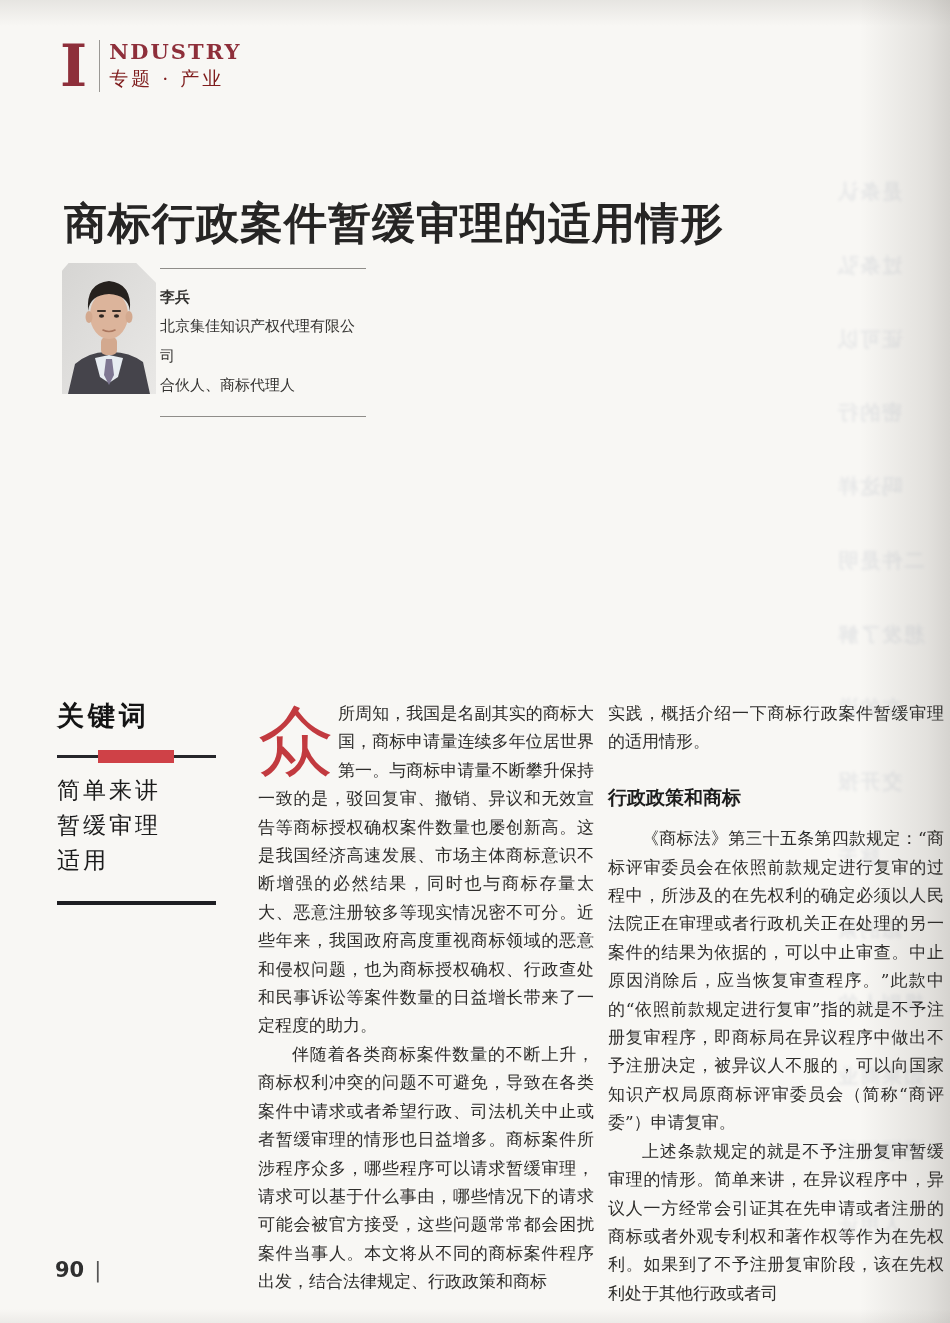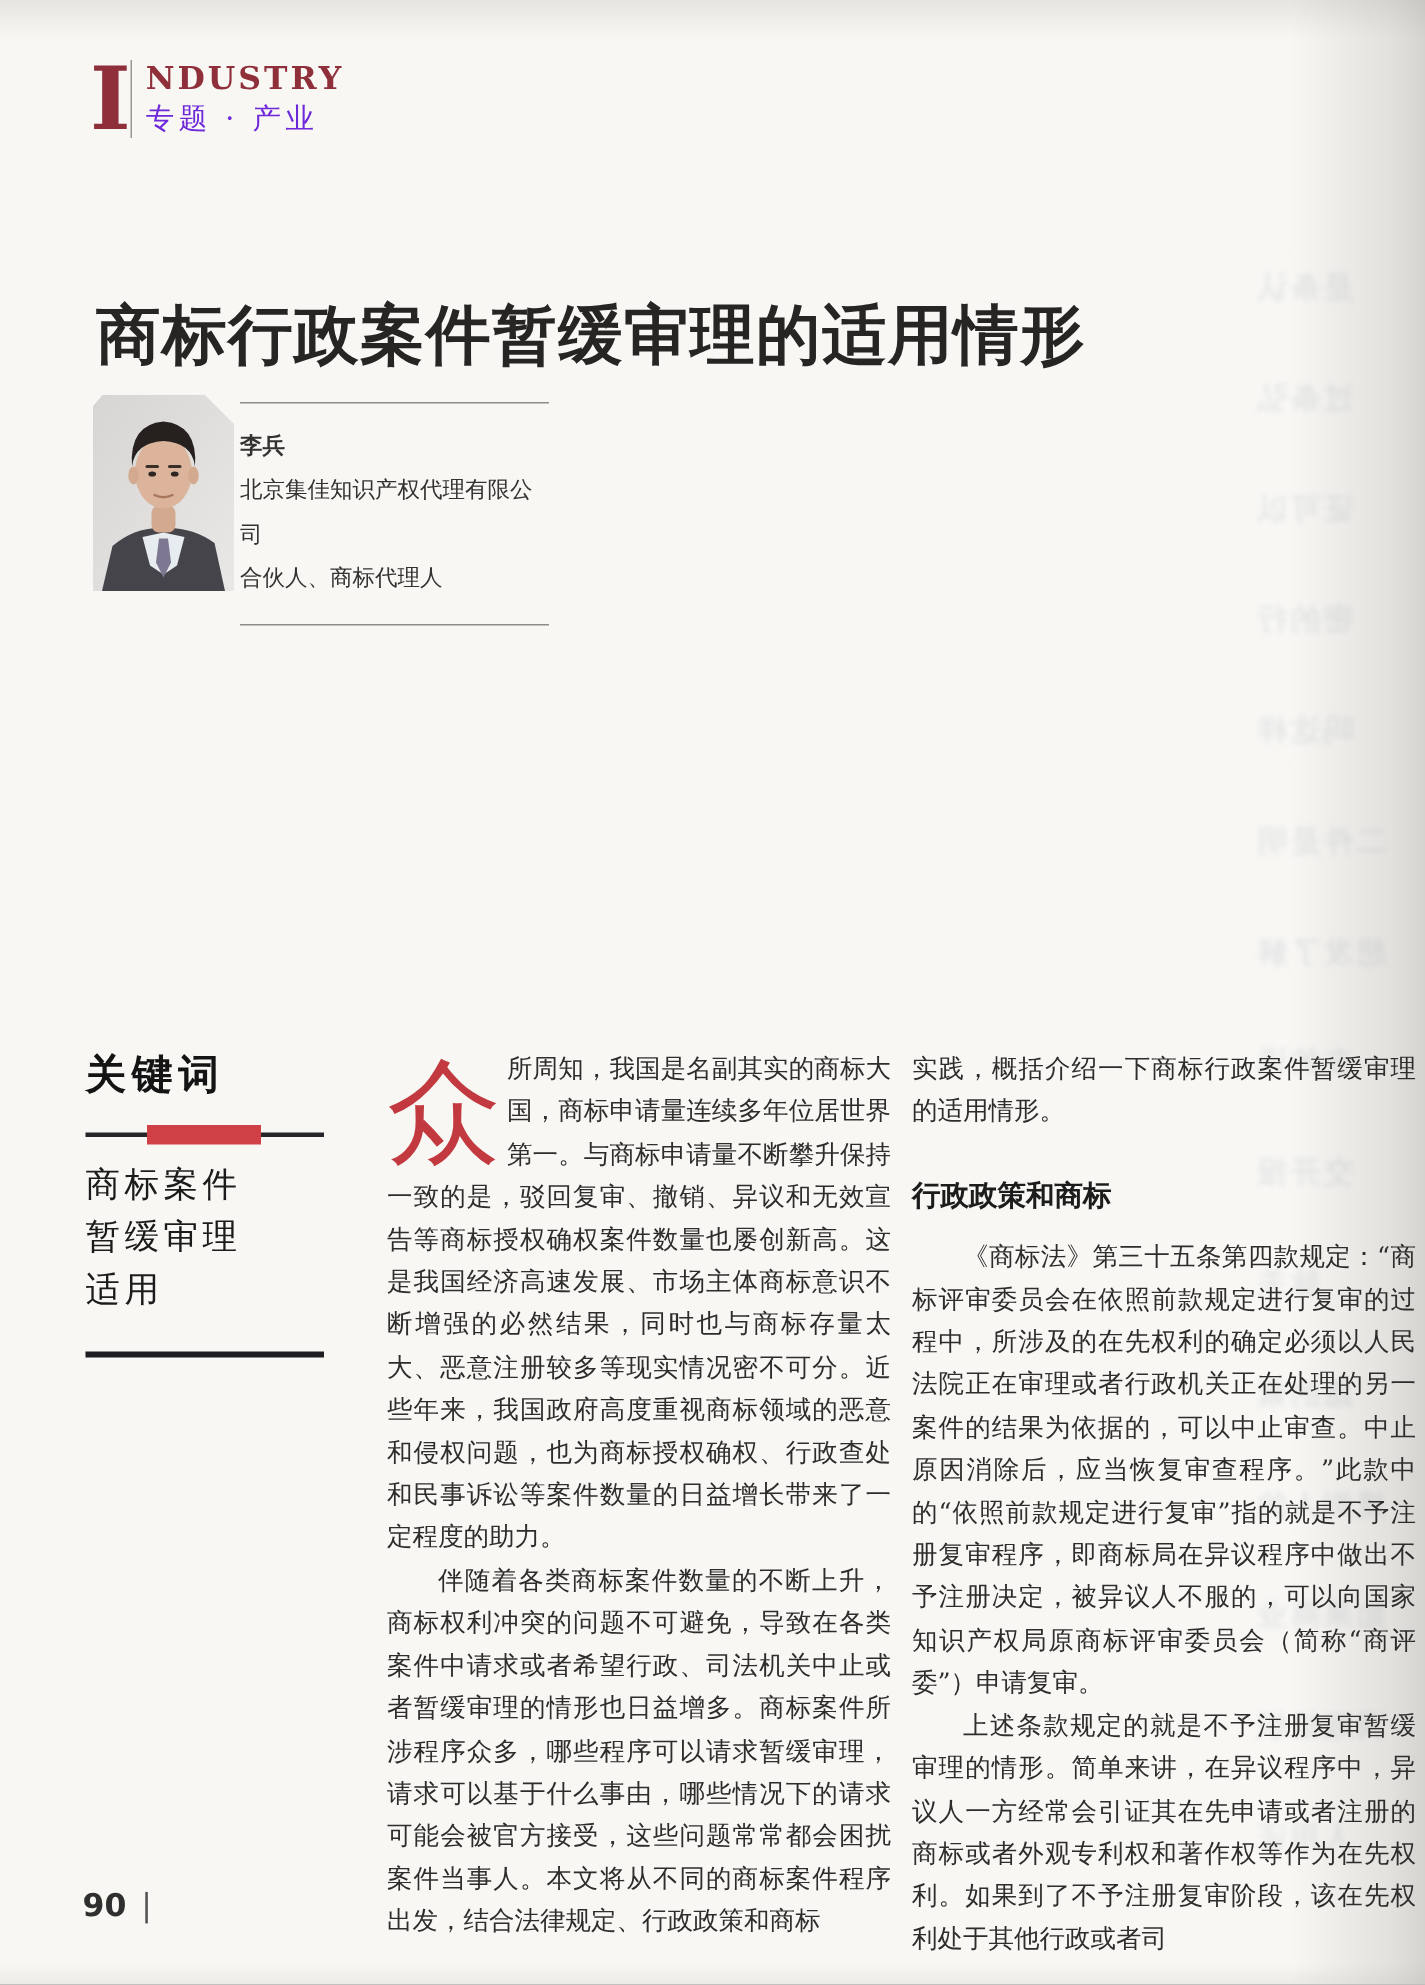--- a/index.html
+++ b/index.html
@@ -14,24 +14,24 @@
     background:linear-gradient(to right, rgba(160,156,150,0), rgba(150,146,140,0.22) 75%, rgba(140,136,130,0.32));}
   .shade-top{position:absolute;top:0;left:0;width:100%;height:26px;
     background:linear-gradient(to bottom, rgba(150,146,140,0.18), rgba(150,146,140,0));}
   .shade-bottom{position:absolute;bottom:0;left:0;width:100%;height:14px;
     background:linear-gradient(to top, rgba(150,146,140,0.12), rgba(150,146,140,0));}
 
   
   .brand{position:absolute;left:60px;top:40px;display:flex;align-items:flex-start;}
   .brand-initial{font-size:58px;line-height:0.92;font-weight:bold;color:#8e2f3a;
     font-family:"DejaVu Serif",serif;letter-spacing:0;}
-  .brand-text{margin-left:0;padding-left:9px;border-left:1px solid #9a9894;}
+  .brand-text{margin-left:12px;padding-left:9px;border-left:1px solid #9a9894;}
   .brand-word{font-size:21px;letter-spacing:2px;color:#8e2f3a;font-weight:bold;
     font-family:"DejaVu Serif",serif;line-height:1.1;}
-  .brand-sub{font-size:19px;color:#6d28d9;letter-spacing:3px;margin-top:3px;
+  .brand-sub{font-size:19px;color:#7f1d1d;letter-spacing:3px;margin-top:3px;
     font-family:"DejaVu Serif",serif;}
 
   
   .title{position:absolute;left:64px;top:166px;width:840px;
     font-family:"DejaVu Sans","Liberation Sans",sans-serif;
     font-weight:900;font-size:43px;letter-spacing:1px;color:#262524;}
 
   
   .photo{position:absolute;left:62px;top:263px;width:94px;height:131px;
     clip-path:polygon(7% 0,79% 0,100% 15%,100% 100%,0 100%,0 6%);}
@@ -156,21 +156,21 @@
     <div class="author-rule"></div>
   </div>
 
   <div class="kw">
     <div class="kw-label">关键词</div>
     <div class="kw-divider">
       <div class="line"></div>
       <div class="red"></div>
     </div>
     <div class="kw-items">
-      <div>商标案件</div>
+      <div>简单来讲</div>
       <div>暂缓审理</div>
       <div>适用</div>
     </div>
     <div class="kw-bottom"></div>
   </div>
 
   <div class="col col-1">
     <p><span class="dropcap">众</span><span>所周知，我国是名副其实的商标大国，商标申请量连续多年位居世界第一。与商标申请量不断攀升保持一致的是，驳回复审、撤销、异议和无效宣告等商标授权确权案件数量也屡创新高。这是我国经济高速发展、市场主体商标意识不断增强的必然结果，同时也与商标存量太大、恶意注册较多等现实情况密不可分。近些年来，我国政府高度重视商标领域的恶意和侵权问题，也为商标授权确权、行政查处和民事诉讼等案件数量的日益增长带来了一定程度的助力。</span></p>
     <p class="indent">伴随着各类商标案件数量的不断上升，商标权利冲突的问题不可避免，导致在各类案件中请求或者希望行政、司法机关中止或者暂缓审理的情形也日益增多。商标案件所涉程序众多，哪些程序可以请求暂缓审理，请求可以基于什么事由，哪些情况下的请求可能会被官方接受，这些问题常常都会困扰案件当事人。本文将从不同的商标案件程序出发，结合法律规定、行政政策和商标</p>
   </div>

